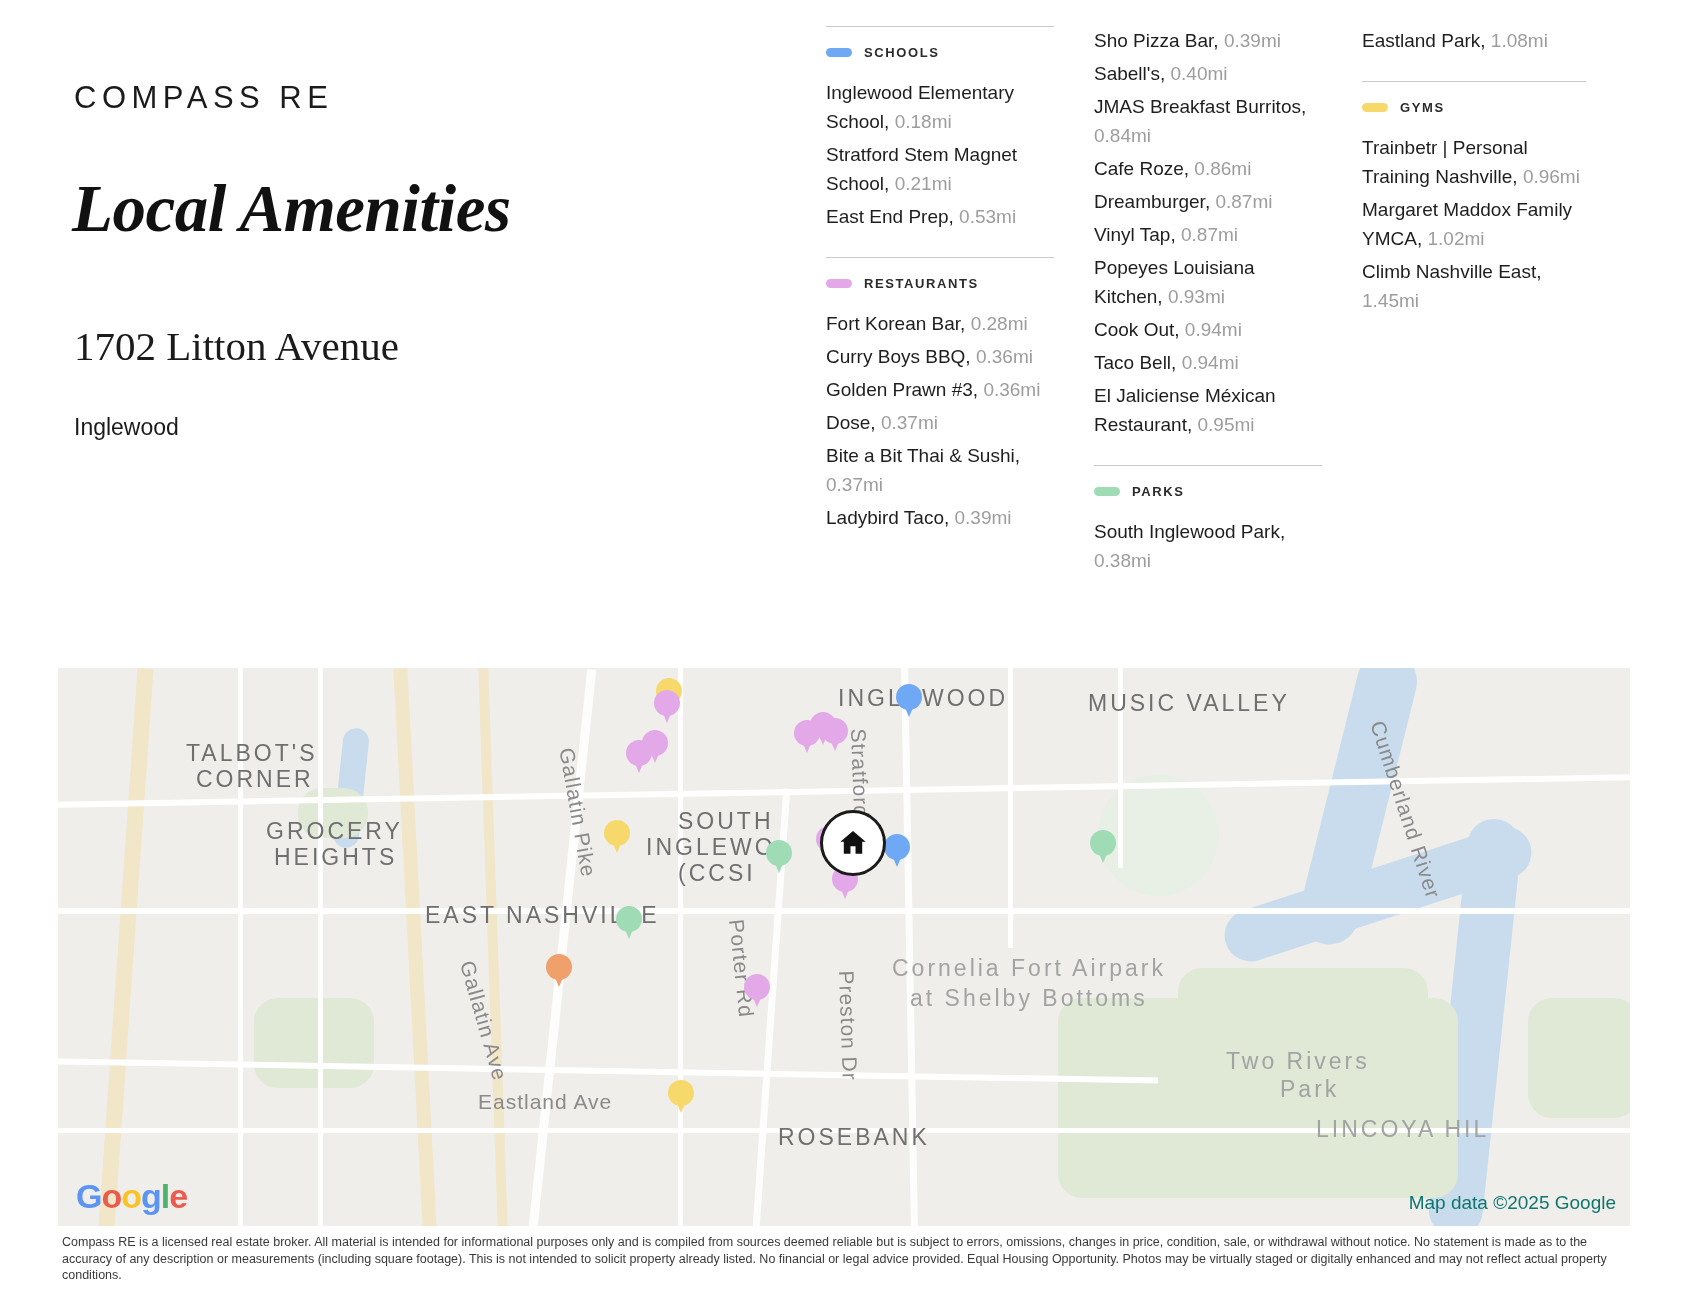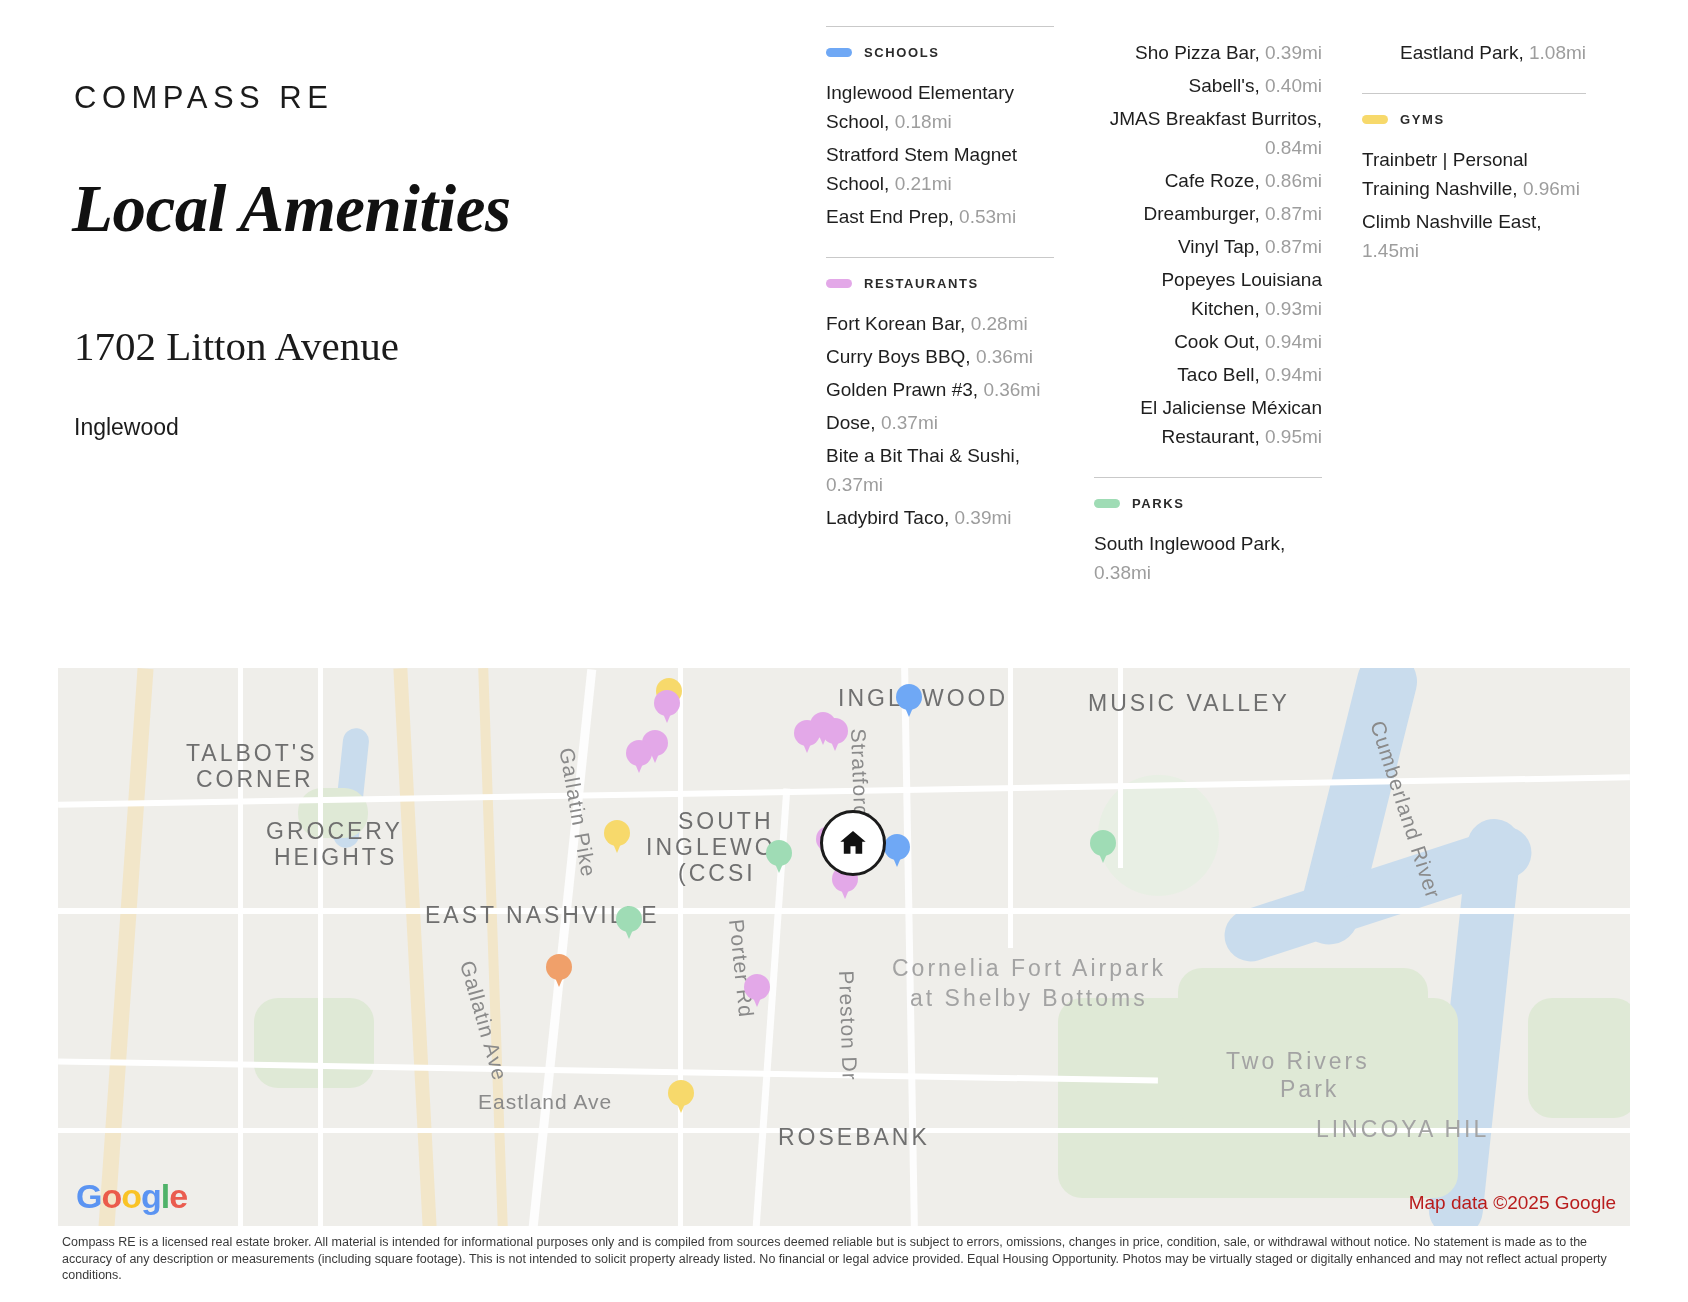--- a/index.html
+++ b/index.html
@@ -106,21 +106,21 @@
     font-size: 19px;
     line-height: 29px;
     color: #1e1e1e;
     margin-bottom: 4px;
   }
   .item .dist { color: #9d9d9d; }
 
   .col-spacer { height: 22px; }
 
   
-  .cont { margin-top: 12px; text-align: right; }
+  .cont { margin-top: 0; }
 
   
   .map {
     position: absolute;
     left: 58px;
     top: 668px;
     width: 1572px;
     height: 558px;
     background: #eceae6;
     overflow: hidden;
@@ -215,21 +215,21 @@
   .google-logo span:nth-child(3){ color:#FBBC05; }
   .google-logo span:nth-child(4){ color:#4285F4; }
   .google-logo span:nth-child(5){ color:#34A853; }
   .google-logo span:nth-child(6){ color:#EA4335; }
 
   .map-attrib {
     position: absolute;
     right: 14px;
     bottom: 12px;
     font-size: 19px;
-    color: #b91c1c;
+    color: #0f766e;
   }
 
   
   .disclaimer {
     position: absolute;
     left: 62px;
     top: 1234px;
     width: 1570px;
     font-size: 12.5px;
     line-height: 16.5px;
@@ -384,20 +384,24 @@
 
       <div class="cat-block">
         <div class="cat-head">
           <span class="swatch" style="background:#f7d96b"></span>
           <span class="cat-label">GYMS</span>
         </div>
         <ul class="items">
           <li class="item">
             <span>Trainbetr | Personal Training Nashville,</span>
             <span class="dist">0.96mi</span>
+          </li>
+          <li class="item">
+            <span>Margaret Maddox Family YMCA,</span>
+            <span class="dist">1.02mi</span>
           </li>
           <li class="item">
             <span>Climb Nashville East,</span>
             <span class="dist">1.45mi</span>
           </li>
         </ul>
       </div>
 
       <div class="col-spacer"></div>
 

